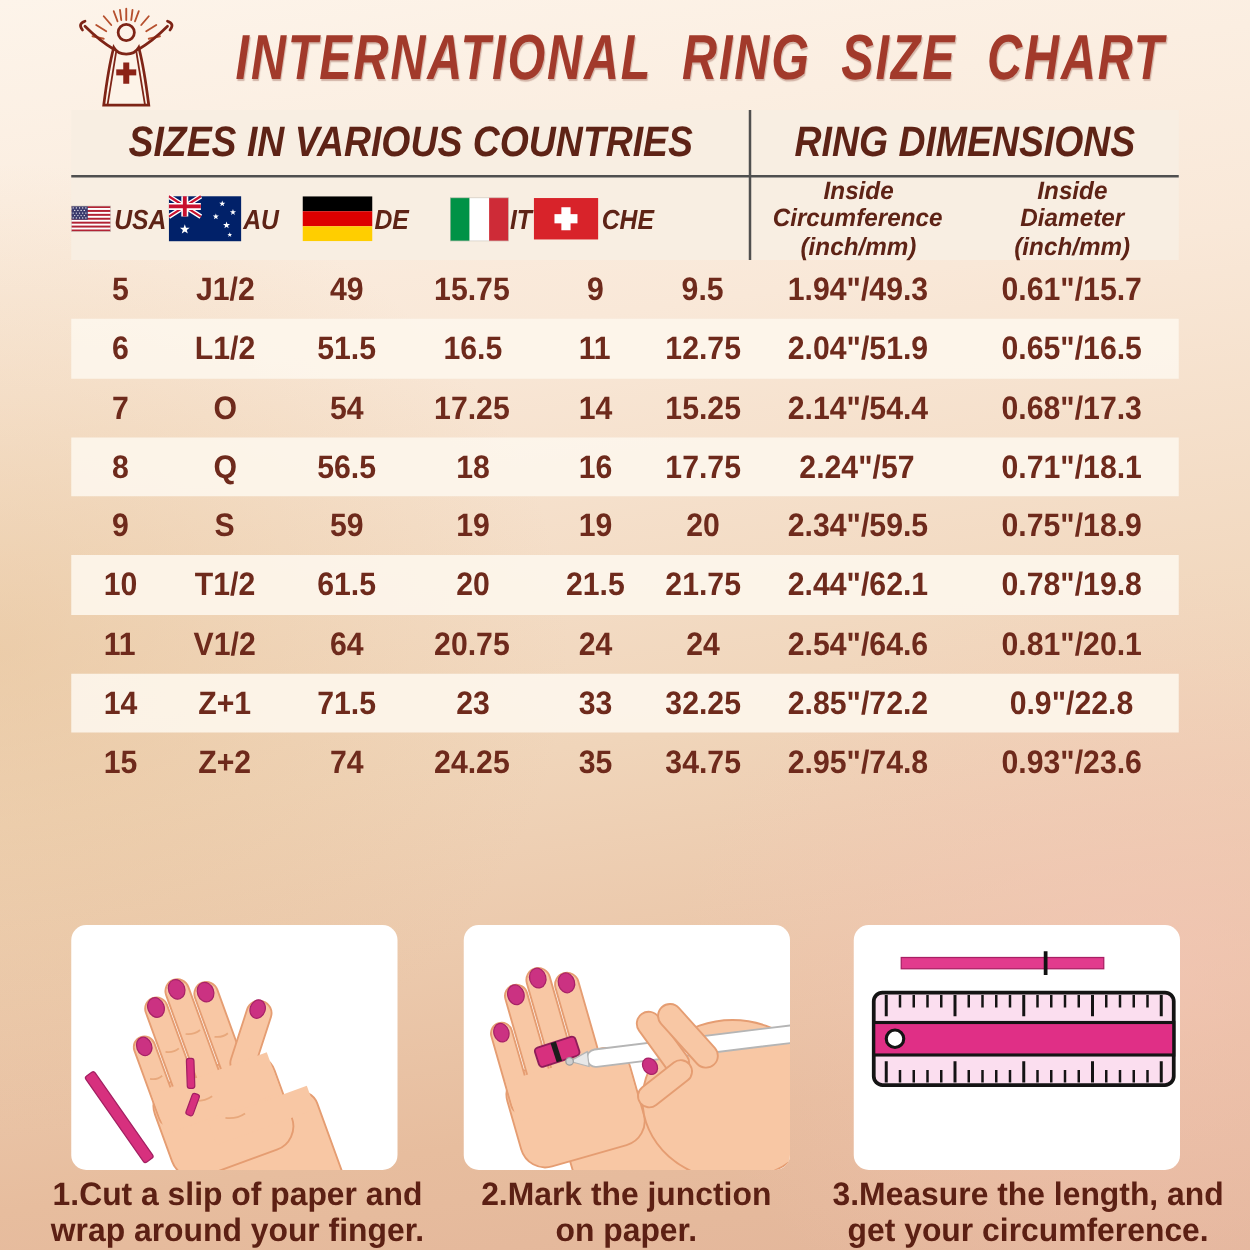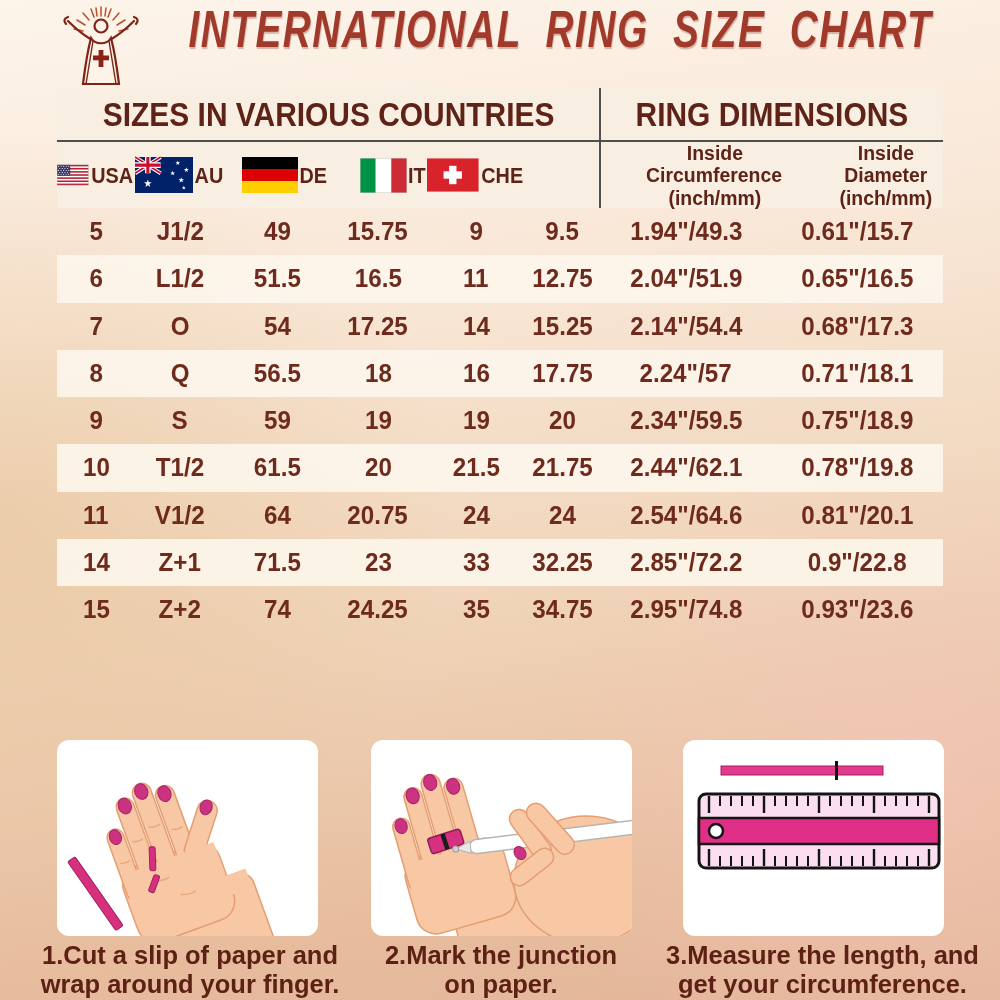--- a/index.html
+++ b/index.html
@@ -5,42 +5,42 @@
   html,body{margin:0;padding:0;}
   .page{position:relative;width:1000px;height:1000px;overflow:hidden;
     font-family:"Liberation Sans",sans-serif;
     background:
       radial-gradient(ellipse 620px 520px at 92% 78%, rgba(246,199,188,0.55), rgba(246,199,188,0) 62%),
       radial-gradient(ellipse 700px 600px at 0% 52%, rgba(226,185,135,0.45), rgba(226,185,135,0) 65%),
       linear-gradient(172deg,#fdf4ea 0%,#f9e8d8 28%,#f0d5ba 58%,#e7bd9e 85%,#e3b59a 100%);}
   
   .logo{position:absolute;left:42px;top:5px;width:118px;height:82px;}
   .title-wrap{position:absolute;left:150px;top:0;width:820px;height:90px;
-    display:flex;align-items:flex-start;justify-content:center;}
+    display:flex;align-items:center;justify-content:center;}
   .title{font-style:italic;font-weight:bold;font-size:51px;color:#a23a2b;white-space:nowrap;
     letter-spacing:2px;word-spacing:16px;display:inline-block;transform:scaleX(0.76);
     text-shadow:1px 2px 1px rgba(104,28,16,0.28);}
   
   .tablewrap{position:absolute;left:57px;top:88px;width:886px;}
-  .thead{position:relative;height:120px;background:#f8eee2;}
+  .thead{position:relative;height:120px;background:#f8eee2;font-style:italic;}
   .h-rule{position:absolute;left:0;right:0;top:52px;height:2px;background:#4f4f4f;}
   .v-rule{position:absolute;left:542px;top:0;bottom:0;width:2px;background:#4f4f4f;}
   .sec-title{position:absolute;top:0;height:53px;display:flex;align-items:center;justify-content:center;}
   .sec-title-left{left:0;width:543px;}
   .sec-title-right{left:544px;width:342px;}
   .sec-title span{font-size:34px;font-weight:bold;color:#5e2316;display:inline-block;
     transform:scaleX(0.88);white-space:nowrap;}
   .flags-row{position:absolute;left:0;top:56px;width:543px;height:62px;display:grid;
     grid-template-columns:78px 90px 104px 98px 98px 75px;}
   .flag-cell{display:flex;flex-direction:row;align-items:center;justify-content:flex-end;}
   .flag-cell svg{display:block;}
   .flag-label{margin-top:1px;}
   .flag-label span{font-size:22px;font-weight:bold;color:#5e2316;display:inline-block;transform:scaleX(0.9);}
   .dims-row{position:absolute;left:544px;top:54px;width:342px;height:64px;display:grid;
-    grid-template-columns:1fr 1fr;padding-left:28px;}
+    grid-template-columns:1fr 1fr;}
   .dim-cell{display:flex;flex-direction:column;align-items:center;justify-content:center;
     color:#5e2316;text-align:center;}
   .dim-cell div{font-size:20px;font-weight:bold;line-height:1.12;transform:scaleX(0.97);}
   .trow{height:47.27px;display:grid;align-items:center;
     grid-template-columns:78px 90px 104px 98px 98px 75px 172px 171px;}
   .trow.band{background:rgba(253,246,236,0.9);}
   .cell{text-align:center;color:#6e2a1c;}
   .cell span{display:inline-block;font-size:26px;font-weight:bold;transform:scaleX(0.93);white-space:nowrap;}
   
   .panel{position:absolute;top:740px;width:261px;height:196px;background:#ffffff;

